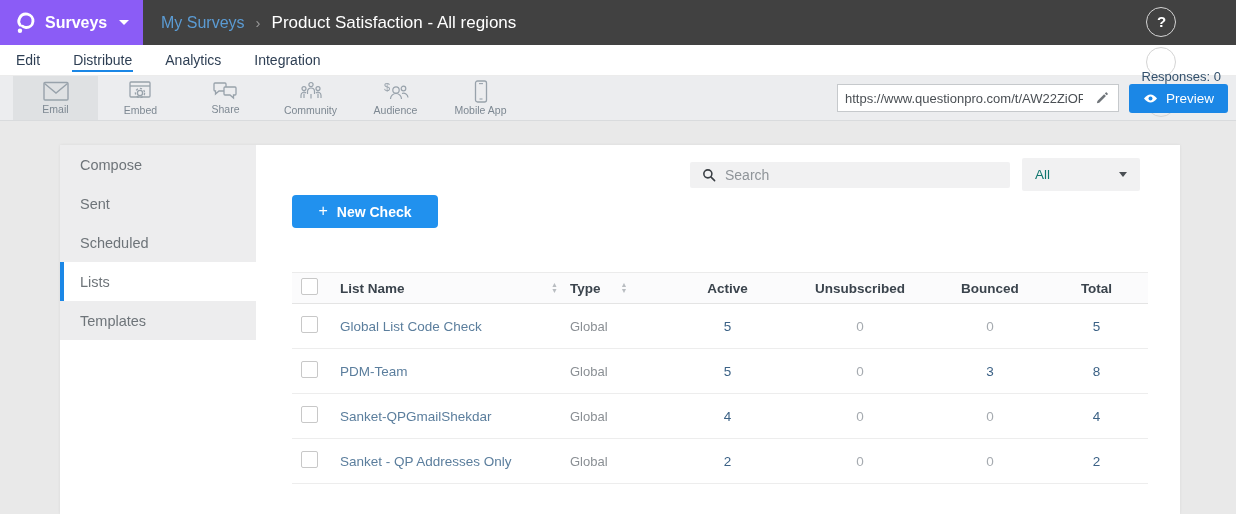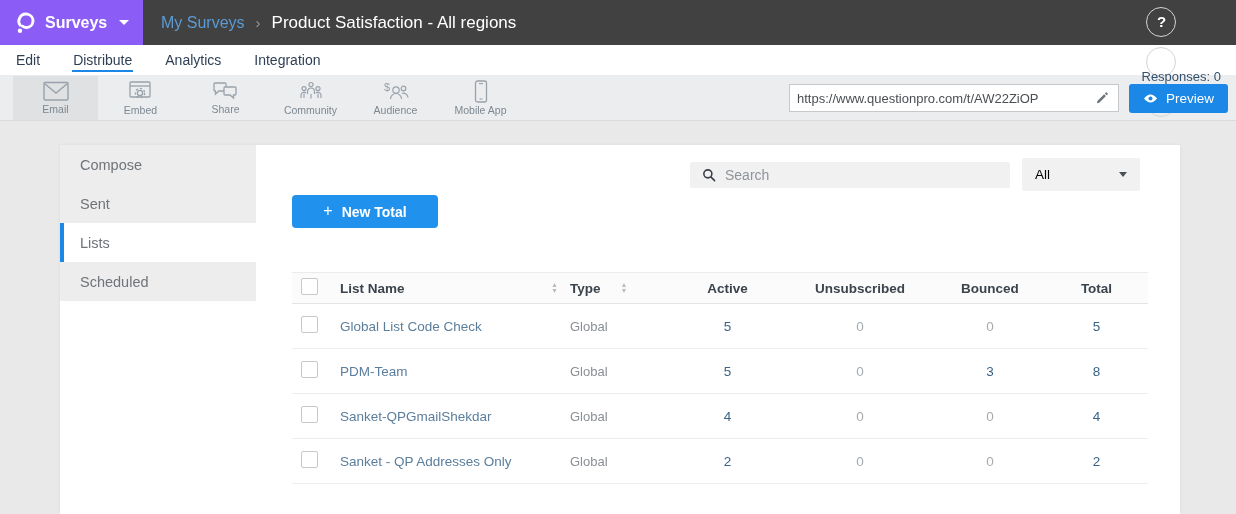--- a/index.html
+++ b/index.html
@@ -25,38 +25,38 @@
   .nav-item { font-size:14px; color:#2e3f54; margin-right:31px; cursor:pointer; padding:4px 1px 2px; border-bottom:2px solid transparent; }
   .nav-item.active { border-bottom-color:#1b87e6; }
   .responses { margin-left:auto; color:#33516d; font-size:13px;margin-top:32px; }
 
   
   .toolbar { height:45px; background:#ecedef; border-bottom:1px solid #d9dbdd; display:flex; align-items:stretch; padding-left:13px; }
   .tool-item { width:85px; display:flex; flex-direction:column; align-items:center; justify-content:center; gap:1px; cursor:pointer; }
   .tool-item.active { background:#dfe1e3; }
   .tool-label { font-size:10.5px; color:#7d8892; }
   .toolbar-right { margin-left:auto; display:flex; align-items:center; gap:10px; padding-right:8px; }
-  .url-box { width:330px; height:28px; background:#fff; border:1px solid #c6c9cc; display:flex; align-items:center; padding-right:4px; }
+  .url-box { width:282px; height:28px; background:#fff; border:1px solid #c6c9cc; display:flex; align-items:center; padding-right:4px; }
   .url-input { flex:1; border:none; outline:none; font-size:13px; color:#4a4f54; padding:0 7px; background:transparent; font-family:"Liberation Sans",sans-serif; min-width:0; }
   .pencil-btn { width:24px; display:flex; align-items:center; justify-content:center; cursor:pointer; }
   .preview-btn { height:29px; background:#1b87e6; color:#fff; border:none; border-radius:3px; font-size:13.5px; display:flex; align-items:center; gap:8px; padding:0 14px; cursor:pointer; font-family:"Liberation Sans",sans-serif; }
 
   
   .content { height:393px; padding:24px 56px 0 60px; }
   .card { background:#fff; height:100%; display:flex; box-shadow:0 0 3px rgba(0,0,0,0.07); }
   .side { width:196px; flex-shrink:0; background:#fff; }
   .side-item { height:39px; background:#ededee; border-left:4px solid #ededee; display:flex; align-items:center; padding-left:16px; color:#6e7479; font-size:14.5px; cursor:pointer; }
   .side-item.active { background:#fff; border-left-color:#1b87e6; }
   .main { flex:1; min-width:0; }
 
   .filter-row { display:flex; justify-content:flex-end; align-items:center; gap:12px; padding:13px 40px 0 0; }
   .search-box { width:320px; height:26px; background:#f1f1f2; border-radius:2px; display:flex; align-items:center; padding:0 12px; }
   .search-input { border:none; background:transparent; outline:none; font-size:14px; color:#333; flex:1; margin-left:9px; font-family:"Liberation Sans",sans-serif; }
   .search-input::placeholder { color:#8f9499; }
-  .filter-select { width:118px; height:33px; background:#f1f1f2; border-radius:2px; display:flex; align-items:center; justify-content:space-between; padding:0 13px; font-size:13.5px; color:#000000; cursor:pointer; }
+  .filter-select { width:118px; height:33px; background:#f1f1f2; border-radius:2px; display:flex; align-items:center; justify-content:space-between; padding:0 13px; font-size:13.5px; color:#0f766e; cursor:pointer; }
   .caret-dark { width:0; height:0; border-left:4px solid transparent; border-right:4px solid transparent; border-top:5px solid #4a4f54; }
 
   .newlist-btn { margin:4px 0 0 36px; width:146px; height:33px; background:#2191ee; border:none; border-radius:4px; color:#fff; font-size:14px; font-weight:bold; display:flex; align-items:center; justify-content:center; gap:9px; cursor:pointer; font-family:"Liberation Sans",sans-serif; }
   .newlist-plus { font-size:16px; font-weight:normal; margin-top:-1px; }
 
   
   .table { margin:44px 32px 0 36px; }
   .thead, .trow { display:grid; grid-template-columns:48px 230px 100px 115px 150px 110px 1fr; align-items:center; }
   .thead { height:32px; background:#fbfbfc; border-top:1px solid #ebebeb; border-bottom:1px solid #e4e4e4; font-size:13.5px; font-weight:bold; color:#3b444d; }
   .trow { height:45px; border-bottom:1px solid #ededed; font-size:13.5px; background:#fff; }
@@ -221,49 +221,52 @@
       <div class="side">
 
           <div class="side-item">
             <span>Compose</span>
           </div>
 
           <div class="side-item">
             <span>Sent</span>
           </div>
 
+          <div class="side-item">
+            <span>Scheduled</span>
+          </div>
+
           <div class="side-item active">
             <span>Lists</span>
           </div>
 
           <div class="side-item">
-            <span>Scheduled</span>
-          </div>
-
+            <span>Templates</span>
+          </div>
         </div>
 
       <div class="main">
 
         <div class="filter-row">
           <div class="search-box">
             <svg width="14" height="14" viewBox="0 0 16 16">
                 <circle cx="6.7" cy="6.7" r="4.6" stroke="#3a3f44" stroke-width="1.8" fill="none"></circle>
                 <line x1="10.4" y1="10.4" x2="14.4" y2="14.4" stroke="#3a3f44" stroke-width="1.8" stroke-linecap="round"></line>
               </svg>
             <input class="search-input" type="text" placeholder="Search" style="">
           </div>
           <div class="filter-select">
             <span>All</span>
             <span class="caret-dark"></span>
           </div>
         </div>
 
         <button class="newlist-btn">
           <span class="newlist-plus">+</span>
-          <span>New Total</span>
+          <span>New Check</span>
         </button>
 
         <div class="table">
           <div class="thead">
             <div class="cell-check">
               <span class="checkbox"></span>
             </div>
             <div class="col-name">
               <span>List Name</span>
               <span class="sort">

